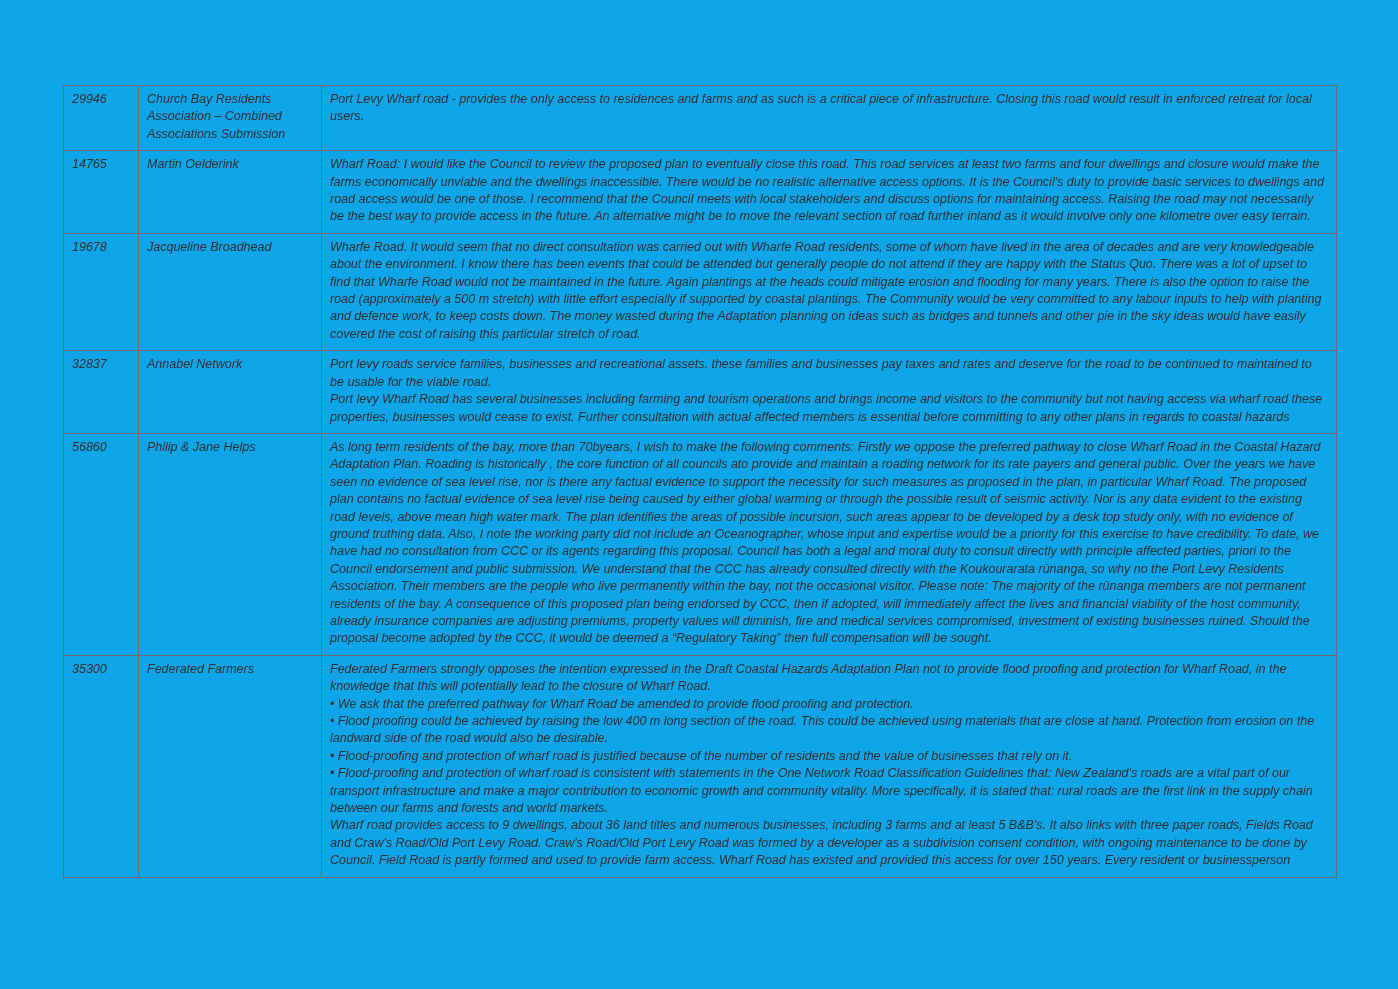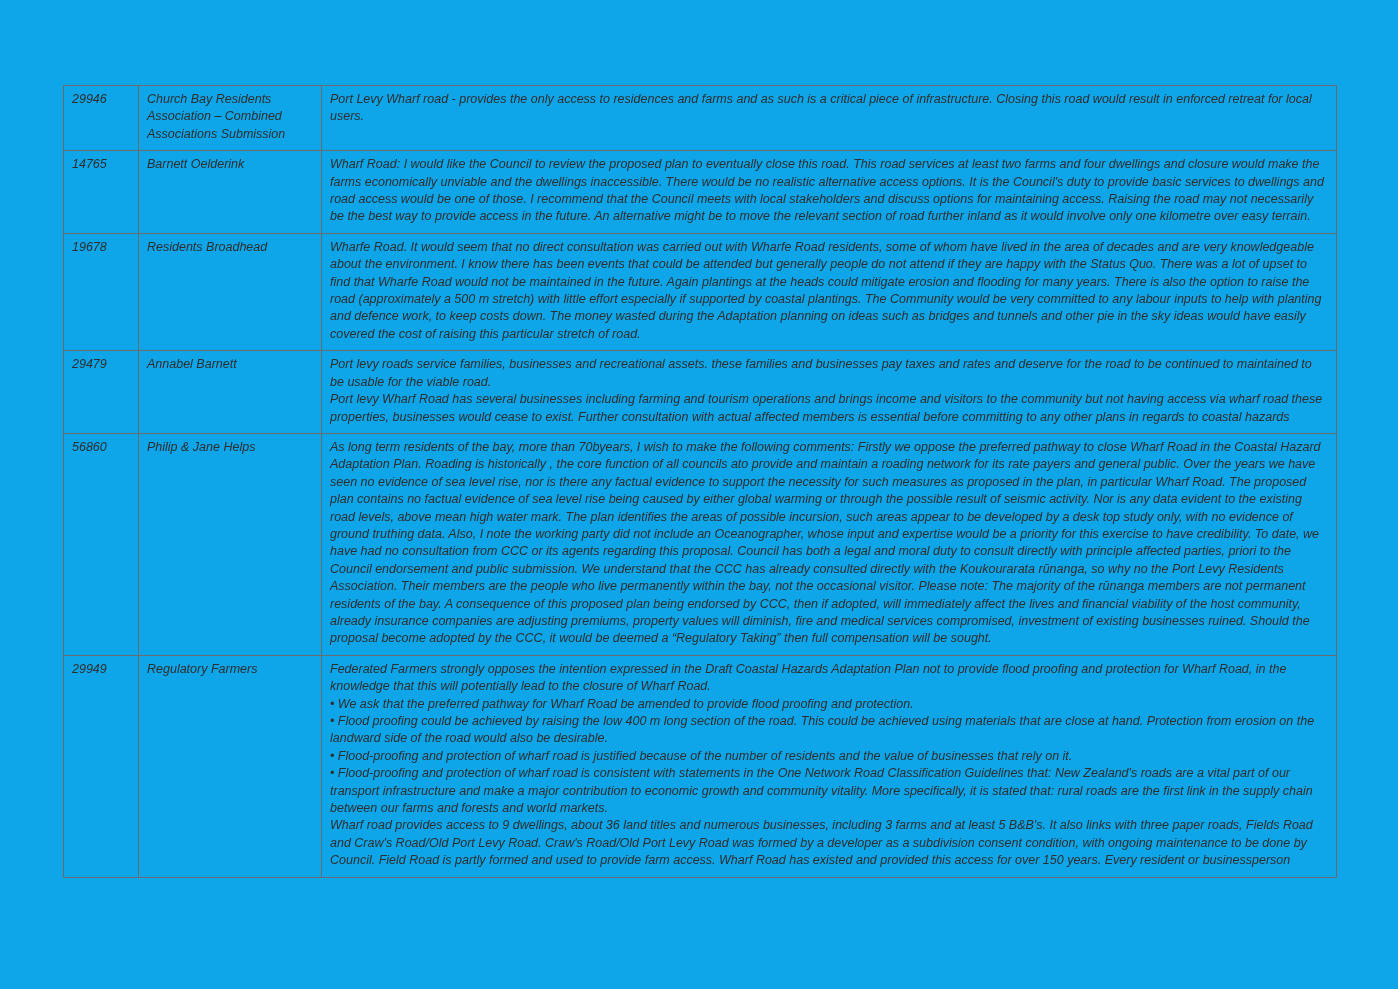--- a/index.html
+++ b/index.html
@@ -61,46 +61,46 @@
   <table class="submissions-table">
     <tbody>
   <tr>
     <td class="col-id">29946</td>
     <td class="col-name">Church Bay Residents Association – Combined Associations Submission</td>
     <td class="col-comment">Port Levy Wharf road - provides the only access to residences and farms and as such is a critical piece of infrastructure. Closing this road would result in enforced retreat for local users.</td>
   </tr>
 
   <tr>
     <td class="col-id">14765</td>
-    <td class="col-name">Barnett Oelderink</td>
+    <td class="col-name">Martin Oelderink</td>
     <td class="col-comment">Wharf Road:  I would like the Council to review the proposed plan to eventually close this road.  This road services at least two farms and four dwellings and closure would make the farms economically unviable and the dwellings inaccessible.   There would be no realistic alternative access options.  It is the Council's duty to provide basic services to dwellings and road access would be one of those.  I recommend that the Council meets with local stakeholders and discuss options for maintaining access.  Raising the road may not necessarily be the best way to provide access in the future.  An alternative might be to move the relevant section of road further inland as it would involve only one kilometre over easy terrain.</td>
   </tr>
 
   <tr>
     <td class="col-id">19678</td>
-    <td class="col-name">Residents Broadhead</td>
+    <td class="col-name">Jacqueline Broadhead</td>
     <td class="col-comment">Wharfe Road. It would seem that no direct consultation was carried out with Wharfe Road residents, some of whom have lived in the area of decades and are very knowledgeable about the environment. I know there has been events that could be attended but generally people do not attend if they are happy with the Status Quo. There was a lot of upset to find that Wharfe Road would not be maintained in the future. Again plantings at the heads could mitigate erosion and flooding for many years. There is also the option to raise the road (approximately a 500 m stretch) with little effort especially if supported by coastal plantings. The Community would be very committed to any labour inputs to help with planting and defence work, to keep costs down. The money wasted during the Adaptation planning on ideas such as bridges and tunnels and other pie in the sky ideas would have easily covered the cost of raising this particular stretch of road.</td>
   </tr>
 
   <tr>
-    <td class="col-id">29479</td>
-    <td class="col-name">Annabel Barnett</td>
+    <td class="col-id">32837</td>
+    <td class="col-name">Annabel Network</td>
     <td class="col-comment">Port levy roads service families, businesses and recreational assets. these families and businesses pay taxes and rates and deserve for the road to be continued to maintained to be usable for the viable road.
 Port levy Wharf Road has several businesses including farming and tourism operations and brings income and visitors to the community but not having access via wharf road these properties, businesses would cease to exist. Further consultation with actual affected members is essential before committing to any other plans in regards to coastal hazards</td>
   </tr>
 
   <tr>
     <td class="col-id">56860</td>
     <td class="col-name">Philip &amp; Jane Helps</td>
     <td class="col-comment">As long term residents of the bay, more than 70byears, I wish to make the following comments: Firstly we oppose the preferred pathway to close Wharf Road in the Coastal Hazard Adaptation Plan. Roading is historically , the core function of all councils ato provide and maintain a roading network for its rate payers and general public. Over the years we have seen no evidence of sea level rise, nor is there any factual evidence to support the necessity for such measures as proposed in the plan, in particular Wharf Road. The proposed plan contains no factual evidence of sea level rise being caused by either global warming or through the possible result of seismic activity. Nor is any data evident to the existing road levels, above mean high water mark. The plan identifies the areas of possible incursion, such areas appear to be developed by a desk top study only, with no evidence of ground truthing data. Also, I note the working party did not include an Oceanographer, whose input and expertise would be a priority for this exercise to have credibility. To date, we have had no consultation from CCC or its agents regarding this proposal. Council has both a legal and moral duty to consult directly with principle affected parties, priori to the Council endorsement and public submission. We understand that the CCC has already consulted directly with the Koukourarata rūnanga, so why no the Port Levy Residents Association. Their members are the people who live permanently within the bay, not the occasional visitor. Please note: The majority of the rūnanga members are not permanent residents of the bay. A consequence of this proposed plan being endorsed by CCC, then if adopted, will immediately affect the lives and financial viability of the host community, already insurance companies are adjusting premiums, property values will diminish, fire and medical services compromised, investment of existing businesses ruined. Should the proposal become adopted by the CCC, it would be deemed a “Regulatory Taking” then full compensation will be sought.</td>
   </tr>
 
   <tr>
-    <td class="col-id">29949</td>
-    <td class="col-name">Regulatory Farmers</td>
+    <td class="col-id">35300</td>
+    <td class="col-name">Federated Farmers</td>
     <td class="col-comment">Federated Farmers strongly opposes the intention expressed in the Draft Coastal Hazards Adaptation Plan not to provide flood proofing and protection for Wharf Road, in the knowledge that this will potentially lead to the closure of Wharf Road.
 • We ask that the preferred pathway for Wharf Road be amended to provide flood proofing and protection.
 • Flood proofing could be achieved by raising the low 400 m long section of the road. This could be achieved using materials that are close at hand. Protection from erosion on the landward side of the road would also be desirable.
 • Flood-proofing and protection of wharf road is justified because of the number of residents and the value of businesses that rely on it.
 • Flood-proofing and protection of wharf road is consistent with statements in the One Network Road Classification Guidelines that: New Zealand's roads are a vital part of our transport infrastructure and make a major contribution to economic growth and community vitality. More specifically, it is stated that: rural roads are the first link in the supply chain between our farms and forests and world markets.
 Wharf road provides access to 9 dwellings, about 36 land titles and numerous businesses, including 3 farms and at least 5 B&amp;B's. It also links with three paper roads, Fields Road and Craw's Road/Old Port Levy Road. Craw's Road/Old Port Levy Road was formed by a developer as a subdivision consent condition, with ongoing maintenance to be done by Council. Field Road is partly formed and used to provide farm access. Wharf Road has existed and provided this access for over 150 years. Every resident or businessperson</td>
   </tr>
 </tbody>
   </table>
 </div>

